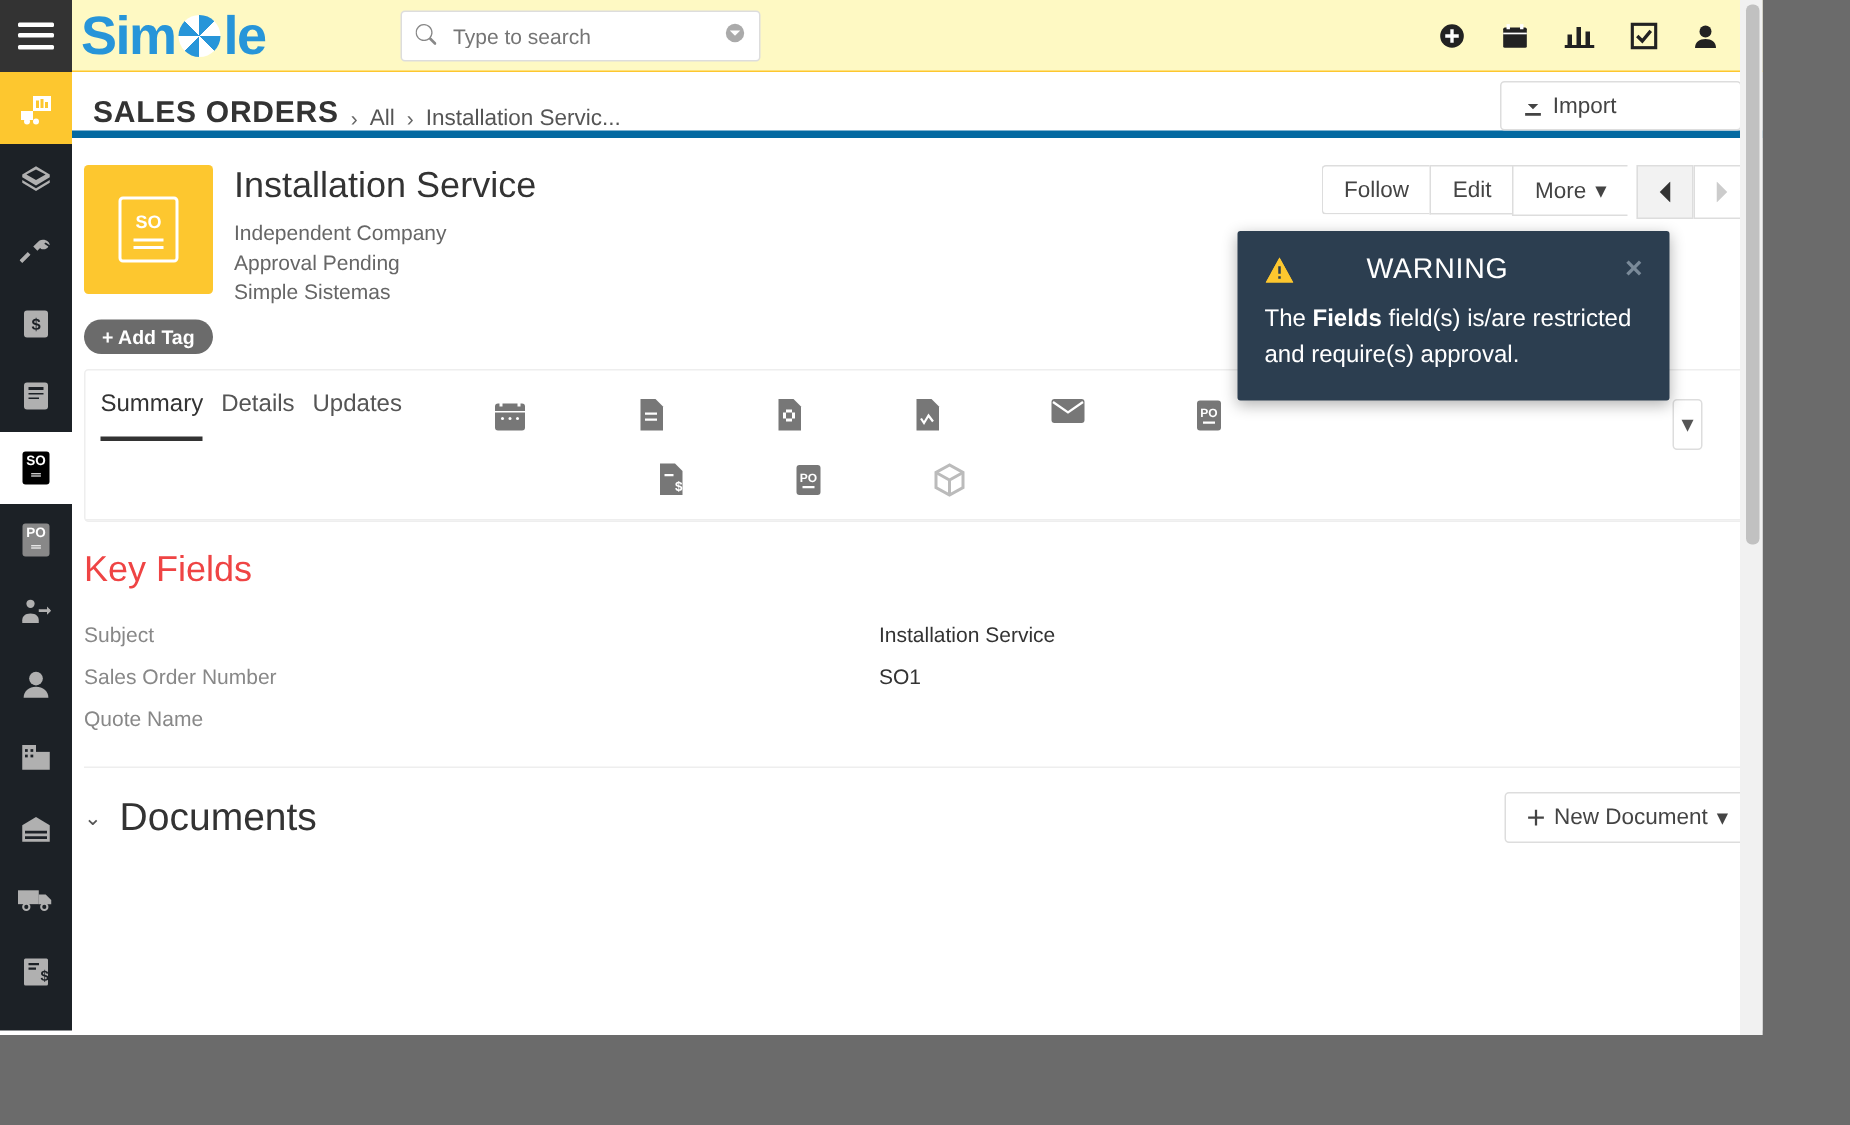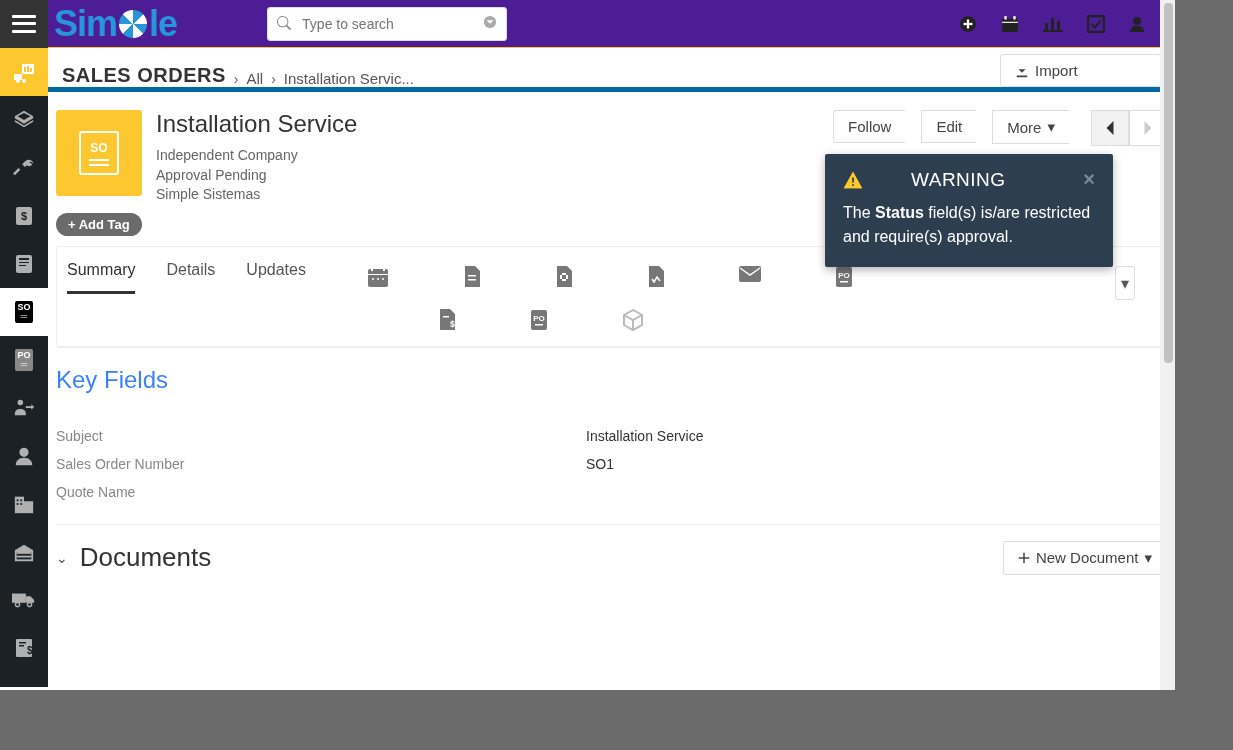--- a/index.html
+++ b/index.html
@@ -1,18 +1,18 @@
 <!DOCTYPE html>
 <html><head>
 <meta charset="utf-8">
 <style>
 * { box-sizing: border-box; margin: 0; padding: 0; }
 body { font-family: -apple-system, BlinkMacSystemFont, "Segoe UI", Arial, sans-serif; background: #6b6b6b; width: 1233px; height: 750px; overflow: hidden; position: relative; }
 .frame { position: absolute; top: 0; left: 0; width: 1175px; height: 690px; background: #fff; overflow: hidden; }
-.topbar { height: 48px; display: flex; align-items: center; background: #4c1d95; border-bottom: 1px solid #fdc72f; }
+.topbar { height: 48px; display: flex; align-items: center; background: #fef9c3; border-bottom: 1px solid #fdc72f; }
 .hamburger-wrap { width: 48px; height: 48px; background: #333; display: flex; align-items: center; justify-content: center; flex-shrink: 0; }
 .hamburger-icon { width: 24px; height: 18px; display: flex; flex-direction: column; justify-content: space-between; }
 .hamburger-icon span { display: block; height: 3px; background: #fff; border-radius: 1px; }
 .logo { margin-left: 6px; font-size: 36px; font-weight: 600; color: #2795d9; letter-spacing: -1px; font-family: "Segoe UI", Arial, sans-serif; display: flex; align-items: center; }
 .logo .rad { display: inline-block; width: 28px; height: 28px; border-radius: 50%; position: relative; margin: 0 2px; background: conic-gradient(#2795d9 0 45deg, #fff 45deg 90deg, #2795d9 90deg 135deg, #fff 135deg 180deg, #2795d9 180deg 225deg, #fff 225deg 270deg, #2795d9 270deg 315deg, #fff 315deg 360deg); vertical-align: middle; }
 .search-wrap { margin-left: 90px; position: relative; width: 240px; }
 .search-input { width: 100%; height: 34px; border: 1px solid #ddd; border-radius: 3px; padding: 0 30px 0 34px; font-size: 14px; color: #555; }
 .search-icon { position: absolute; left: 10px; top: 9px; color: #888; font-size: 14px; }
 .search-chev { position: absolute; right: 10px; top: 8px; color: #aaa; font-size: 14px; }
 .top-icons { margin-left: auto; display: flex; gap: 24px; padding-right: 30px; align-items: center; }
@@ -32,39 +32,39 @@
 .bc-current { color: #555; font-size: 15px; }
 .bc-actions { margin-left: auto; display: flex; gap: 14px; flex-direction: column; }
 .btn { border: 1px solid #ddd; background: #fff; border-radius: 3px; padding: 7px 14px; font-size: 15px; color: #444; cursor: pointer; display: inline-flex; align-items: center; gap: 6px; }
 .record-header { padding: 18px 8px 8px 8px; display: flex; align-items: flex-start; gap: 14px; }
 .record-icon-box { width: 86px; height: 86px; background: #fdc72f; border-radius: 3px; display: flex; align-items: center; justify-content: center; flex-shrink: 0; }
 .record-icon-inner { width: 40px; height: 44px; border: 2px solid #fff; border-radius: 3px; position: relative; display: flex; flex-direction: column; align-items: center; justify-content: center; }
 .record-icon-inner .so-text { color: #fff; font-size: 12px; font-weight: bold; }
 .record-icon-inner .so-lines { width: 20px; border-top: 2px solid #fff; border-bottom: 2px solid #fff; height: 7px; margin-top: 4px; }
 .record-title-area h1 { font-size: 24px; font-weight: 400; color: #333; margin-bottom: 8px; }
 .record-title-area .meta { font-size: 14px; color: #666; line-height: 1.4; }
-.record-actions { margin-left: auto; display: flex; gap: 16px; align-items: flex-start; }
+.record-actions { margin-left: auto; display: flex; gap: 0; align-items: flex-start; }
 .record-actions .btn { border-radius: 0; border-right: none; }
 .record-actions .btn:first-child { border-top-left-radius: 3px; border-bottom-left-radius: 3px; }
 .record-actions .btn:last-child { }
 .pager { margin-left: 6px; display: flex; }
 .pager .pbtn { border: 1px solid #ddd; background: #f2f2f2; width: 38px; height: 36px; display: flex; align-items: center; justify-content: center; color: #333; cursor: pointer; }
 .pager .pbtn.disabled { color: #ccc; background: #fff; }
 .tag-row { padding: 0 8px 10px 8px; }
 .add-tag-btn { background: #6b6b6b; color: #fff; border: none; border-radius: 12px; padding: 4px 12px; font-size: 13px; font-weight: 600; cursor: pointer; }
 .tabs-card { margin: 0 8px; border: 1px solid #eee; border-radius: 3px; }
 .tabs-row { display: flex; align-items: center; border-bottom: 1px solid #eee; padding: 0 10px; flex-wrap: wrap; min-height: 60px; }
-.tabs-left { display: flex; gap: 31px; padding: 14px 0; }
+.tabs-left { display: flex; gap: 12px; padding: 14px 0; }
 .tab { font-size: 16px; color: #555; cursor: pointer; padding-bottom: 12px; }
 .tab.active { color: #333; border-bottom: 3px solid #333; }
 .tabs-icons { display: flex; gap: 72px; padding: 10px 0 10px 60px; flex-wrap: wrap; }
 .tabs-icons-row2 { display: flex; gap: 72px; padding: 0 0 14px 370px; width: 100%; }
 .tab-ic { color: #777; font-size: 22px; cursor: pointer; }
 .key-fields { padding: 18px 0 18px 0; margin: 0 8px; }
-.kf-title { font-size: 24px; font-weight: 400; color: #3b82f6; margin-bottom: 28px; }
+.kf-title { font-size: 24px; font-weight: 400; color: #ef4444; margin-bottom: 15px; }
 .kf-row { display: flex; padding: 6px 0; font-size: 14px; }
 .kf-label { width: 530px; color: #888; }
 .kf-value { color: #333; }
 .docs-section { margin: 0 8px; border-top: 1px solid #eee; padding-top: 16px; display: flex; align-items: center; }
 .docs-chev { color: #555; margin-right: 12px; font-size: 14px; }
 .docs-title { font-size: 26px; font-weight: 400; color: #333; }
 .docs-action { margin-left: auto; }
 .toast { position: absolute; top: 154px; right: 62px; width: 288px; background: #2c3e50; color: #fff; padding: 14px 18px 18px 18px; border-radius: 2px; box-shadow: 0 3px 10px rgba(0,0,0,0.3); }
 .toast-header { display: flex; align-items: center; gap: 12px; margin-bottom: 10px; }
 .toast-warn-icon { color: #fdc72f; font-size: 20px; }
@@ -432,16 +432,16 @@
             <path d="M12 2L1 22h22L12 2zm0 6l7 12H5l7-12z" fill="currentColor"></path>
             <path d="M12 2L1 22h22z"></path>
             <rect x="11" y="9" width="2" height="6" fill="#2c3e50"></rect>
             <rect x="11" y="17" width="2" height="2" fill="#2c3e50"></rect>
           </svg>
       </span>
       <span class="toast-title">WARNING</span>
       <span class="toast-close">×</span>
     </div>
     <div class="toast-body">
-      <span>The </span><b>Status</b><span> field(s) is/are restricted and require(s) approval.</span>
+      <span>The </span><b>Fields</b><span> field(s) is/are restricted and require(s) approval.</span>
     </div>
   </div>
 </div>
 
 </body></html>

